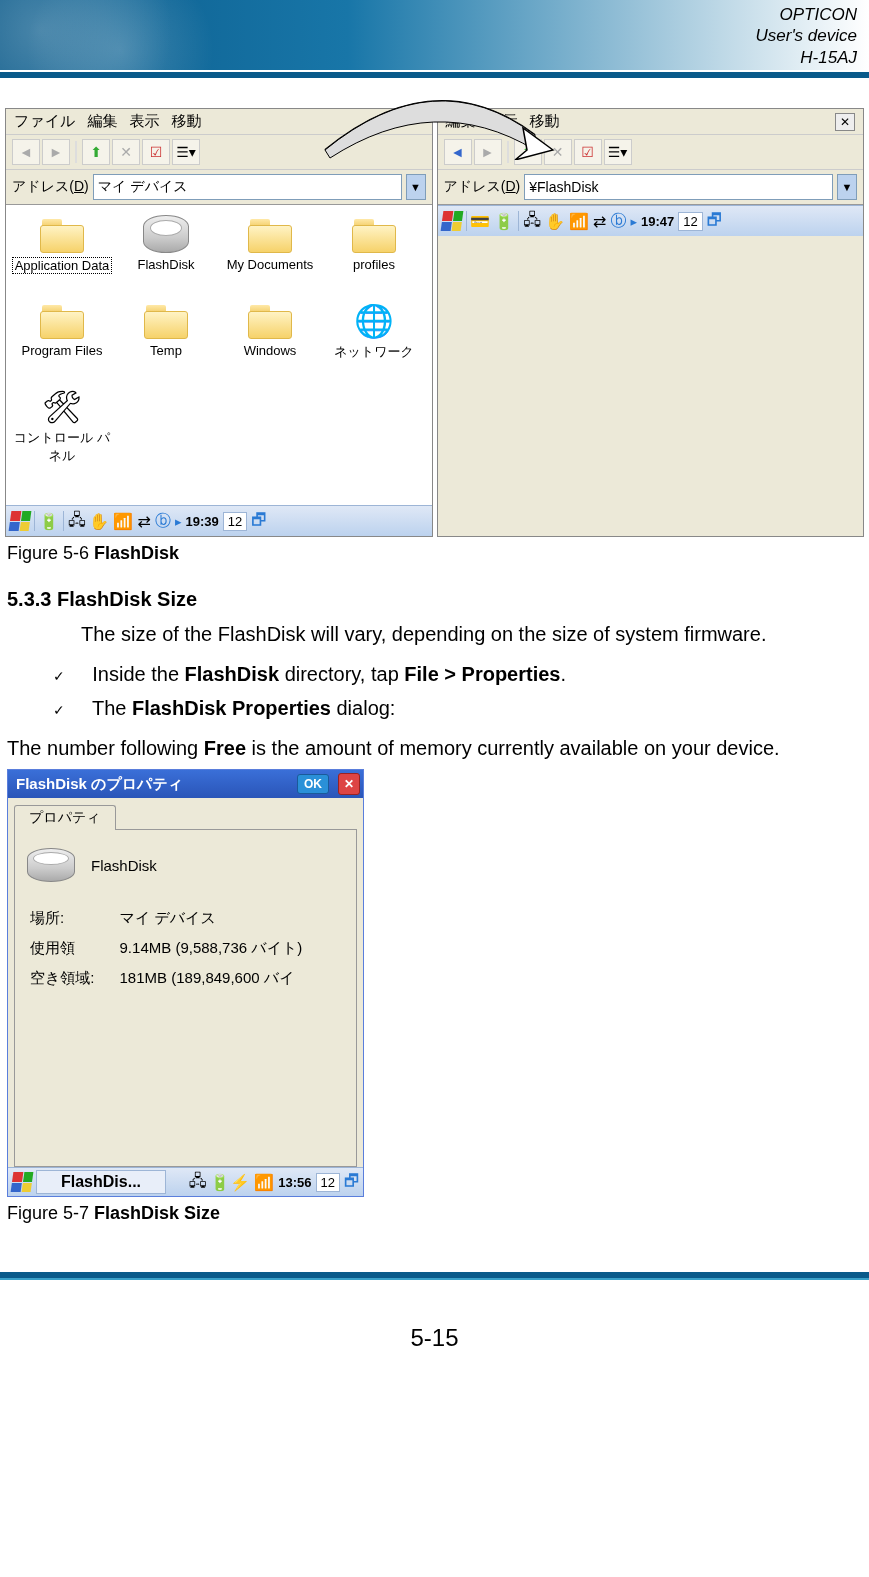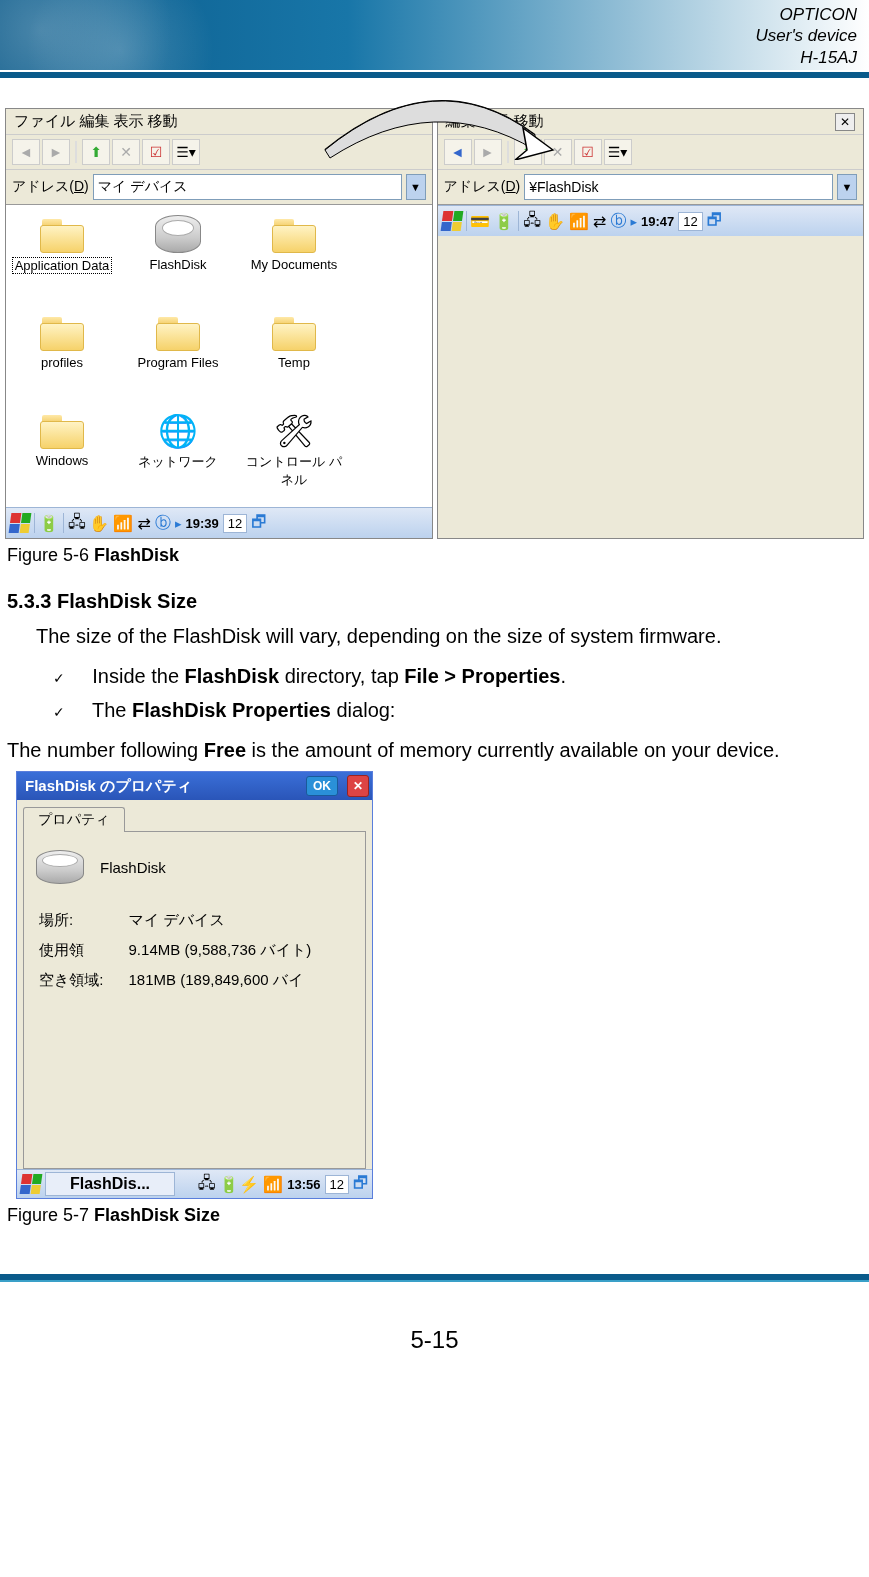--- a/index.html
+++ b/index.html
@@ -57,21 +57,21 @@
     background: #ece9d8;
     border: 1px solid #888;
     box-sizing: border-box;
     display: flex;
     flex-direction: column;
   }
   .explorer.left { width: 430px; }
   .explorer.right { width: 430px; margin-left: 4px; }
   .menubar {
     display: flex;
-    gap: 4px;
+    gap: 12px;
     padding: 3px 8px;
     font-size: 15px;
     background: #ece9d8;
     border-bottom: 1px solid #ccc;
     align-items: center;
   }
   .menubar .close-btn {
     margin-left: auto;
     width: 18px; height: 16px;
     border: 1px solid #888;
@@ -122,21 +122,21 @@
     display:flex;align-items:center;justify-content:center;
     font-size:11px;
   }
   .file-area {
     flex: 1;
     background: #fff;
     padding: 10px 4px;
     display: flex;
     flex-wrap: wrap;
     align-content: flex-start;
-    gap: 12px;
+    gap: 0;
   }
   .file-item {
     width: 104px;
     height: 86px;
     display: flex;
     flex-direction: column;
     align-items: center;
     justify-content: flex-start;
     text-align: center;
     font-size: 13px;
@@ -231,21 +231,21 @@
   }
 
   .section-heading {
     font-size: 20px;
     font-weight: bold;
     margin: 10px 0 6px 2px;
   }
   .body-text {
     font-size: 20px;
     line-height: 1.7;
-    margin-left: 31px;
+    margin-left: 76px;
     margin-right: 10px;
   }
   .body-text.noindent { margin-left: 2px; }
   .check-list {
     list-style: none;
     padding-left: 48px;
     margin: 6px 0;
   }
   .check-list li::before {
     content: "✓";
@@ -255,21 +255,21 @@
   .check-list li {
     font-size: 20px;
     line-height: 1.7;
   }
 
   
   .props-window {
     width: 355px;
     border: 1px solid #5a7edc;
     background: #ece9d8;
-    margin-left: 11px;
+    margin-left: 2px;
     margin-top: 4px;
   }
   .props-title {
     height: 28px;
     background: linear-gradient(#3a6fd8,#2a55b8);
     color: #fff;
     font-weight: bold;
     font-size: 15px;
     display: flex;
     align-items: center;

